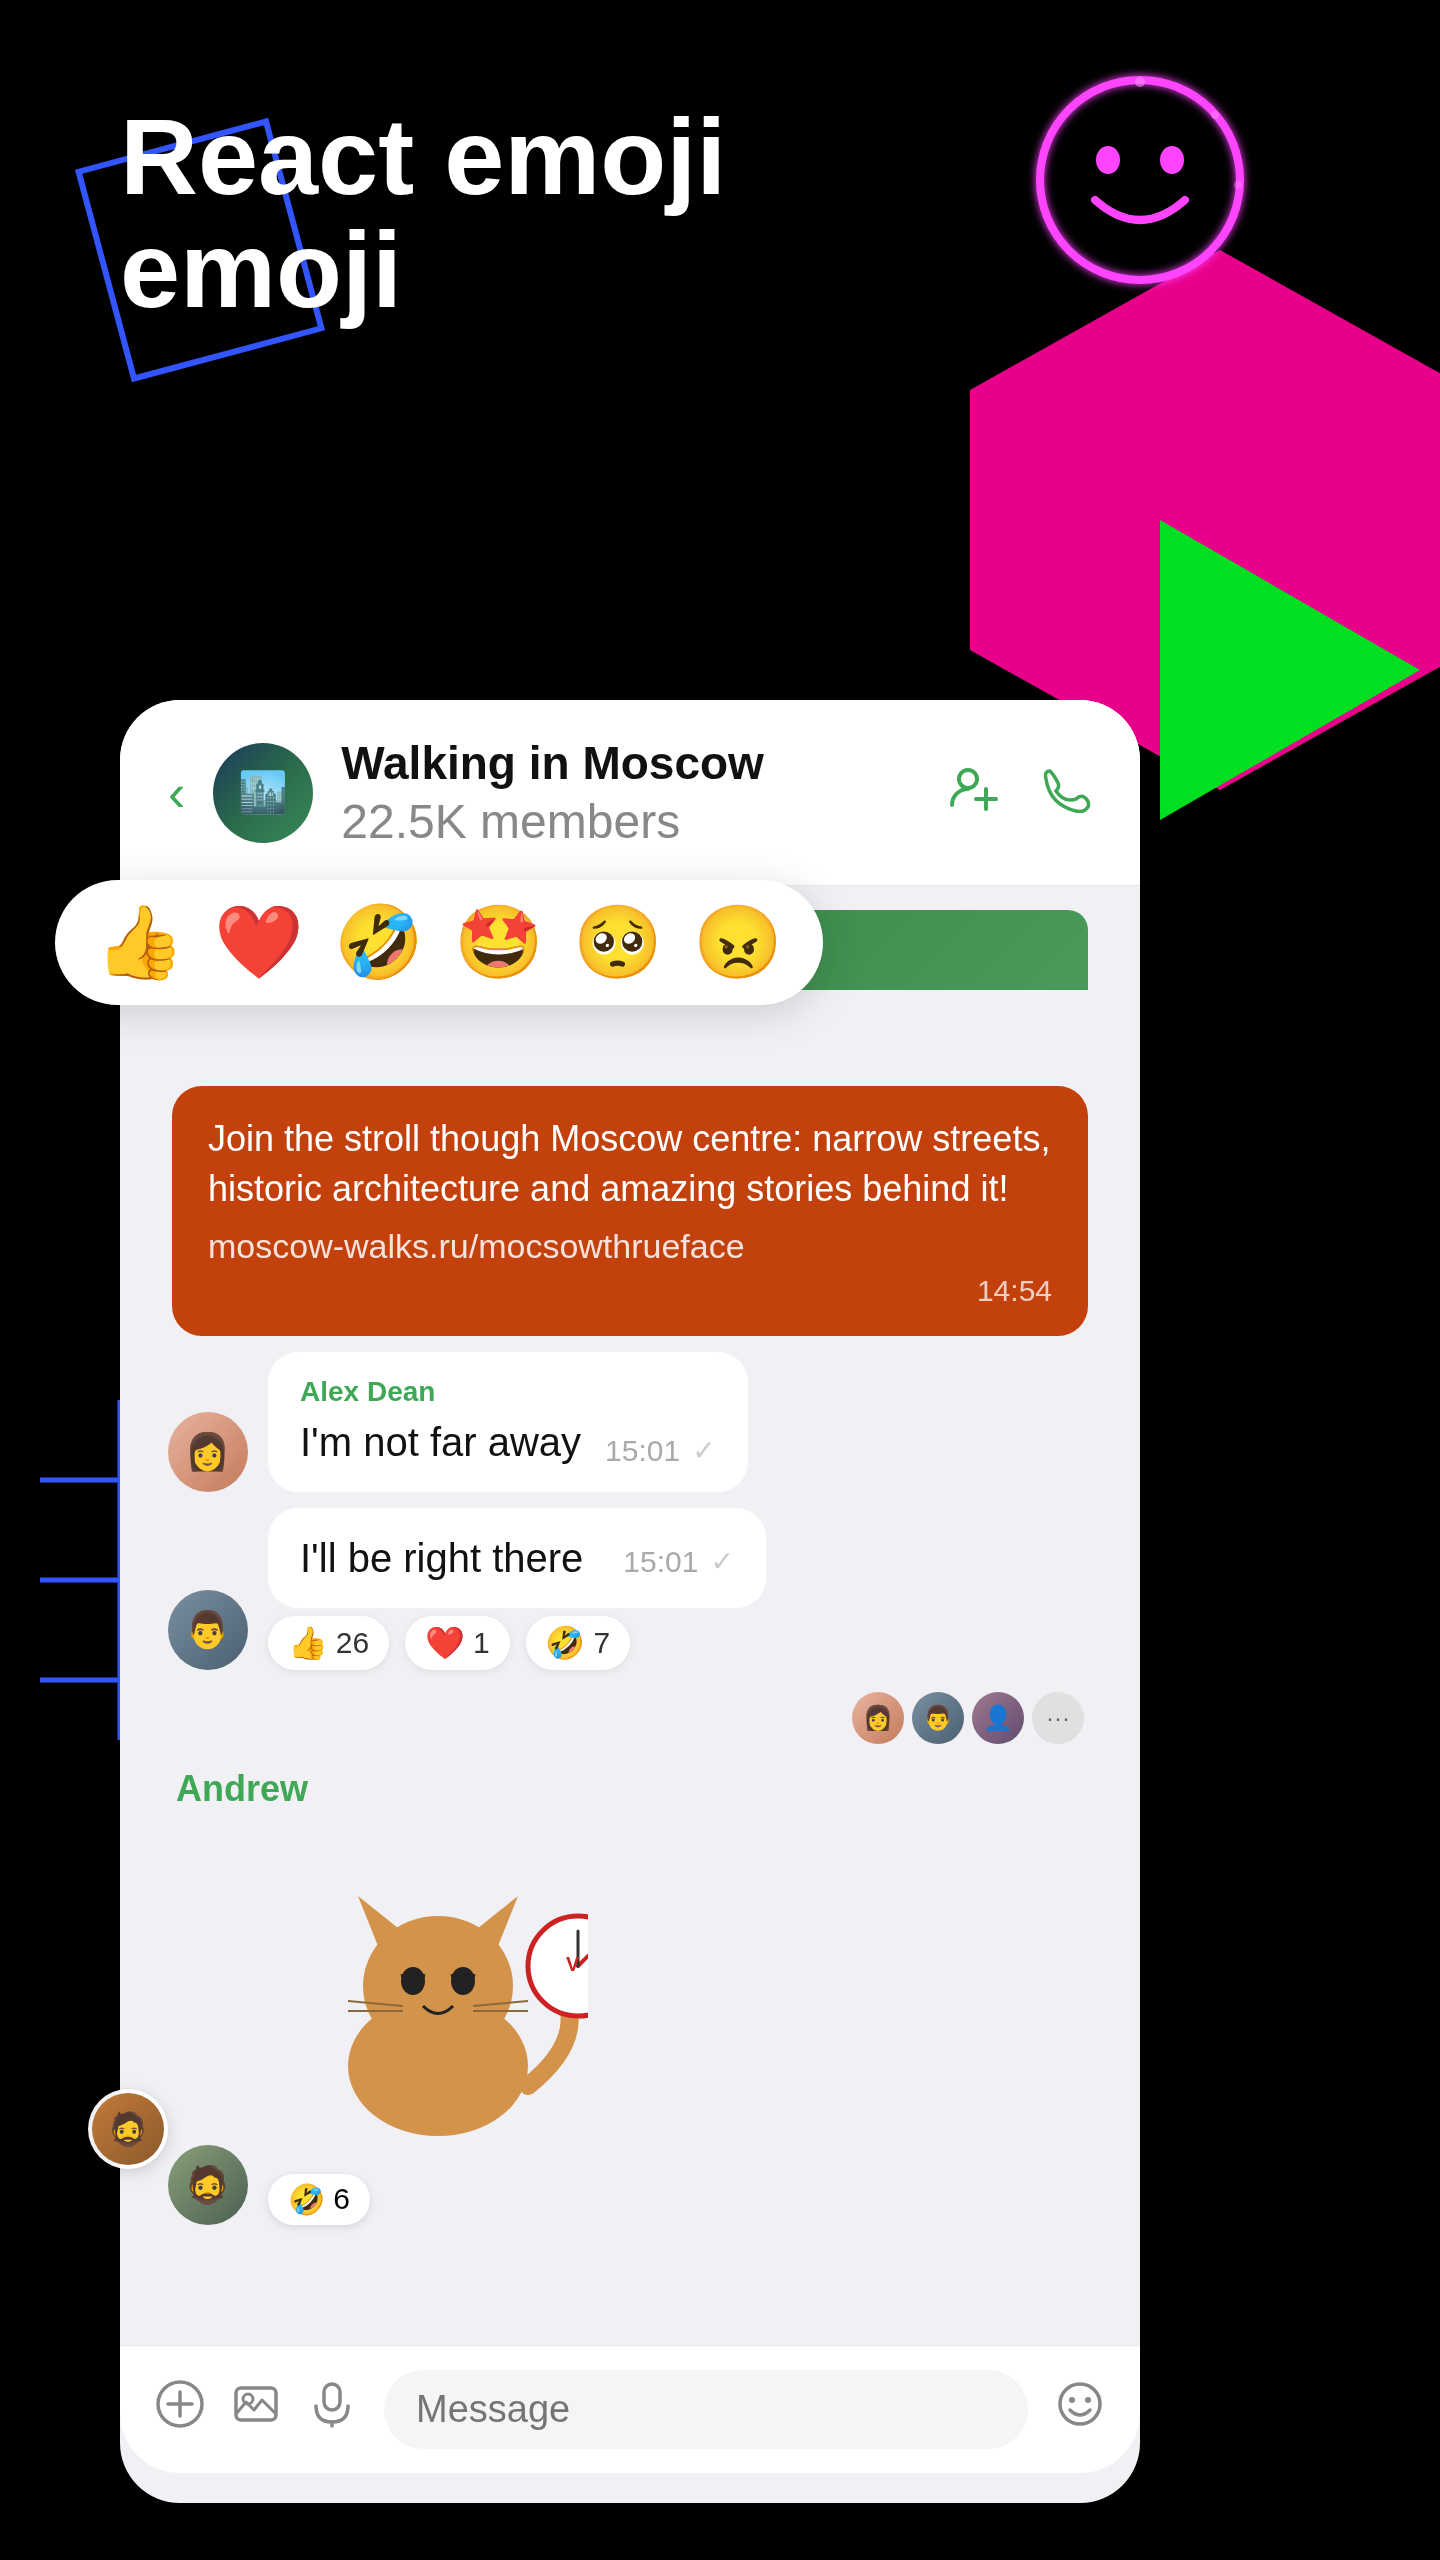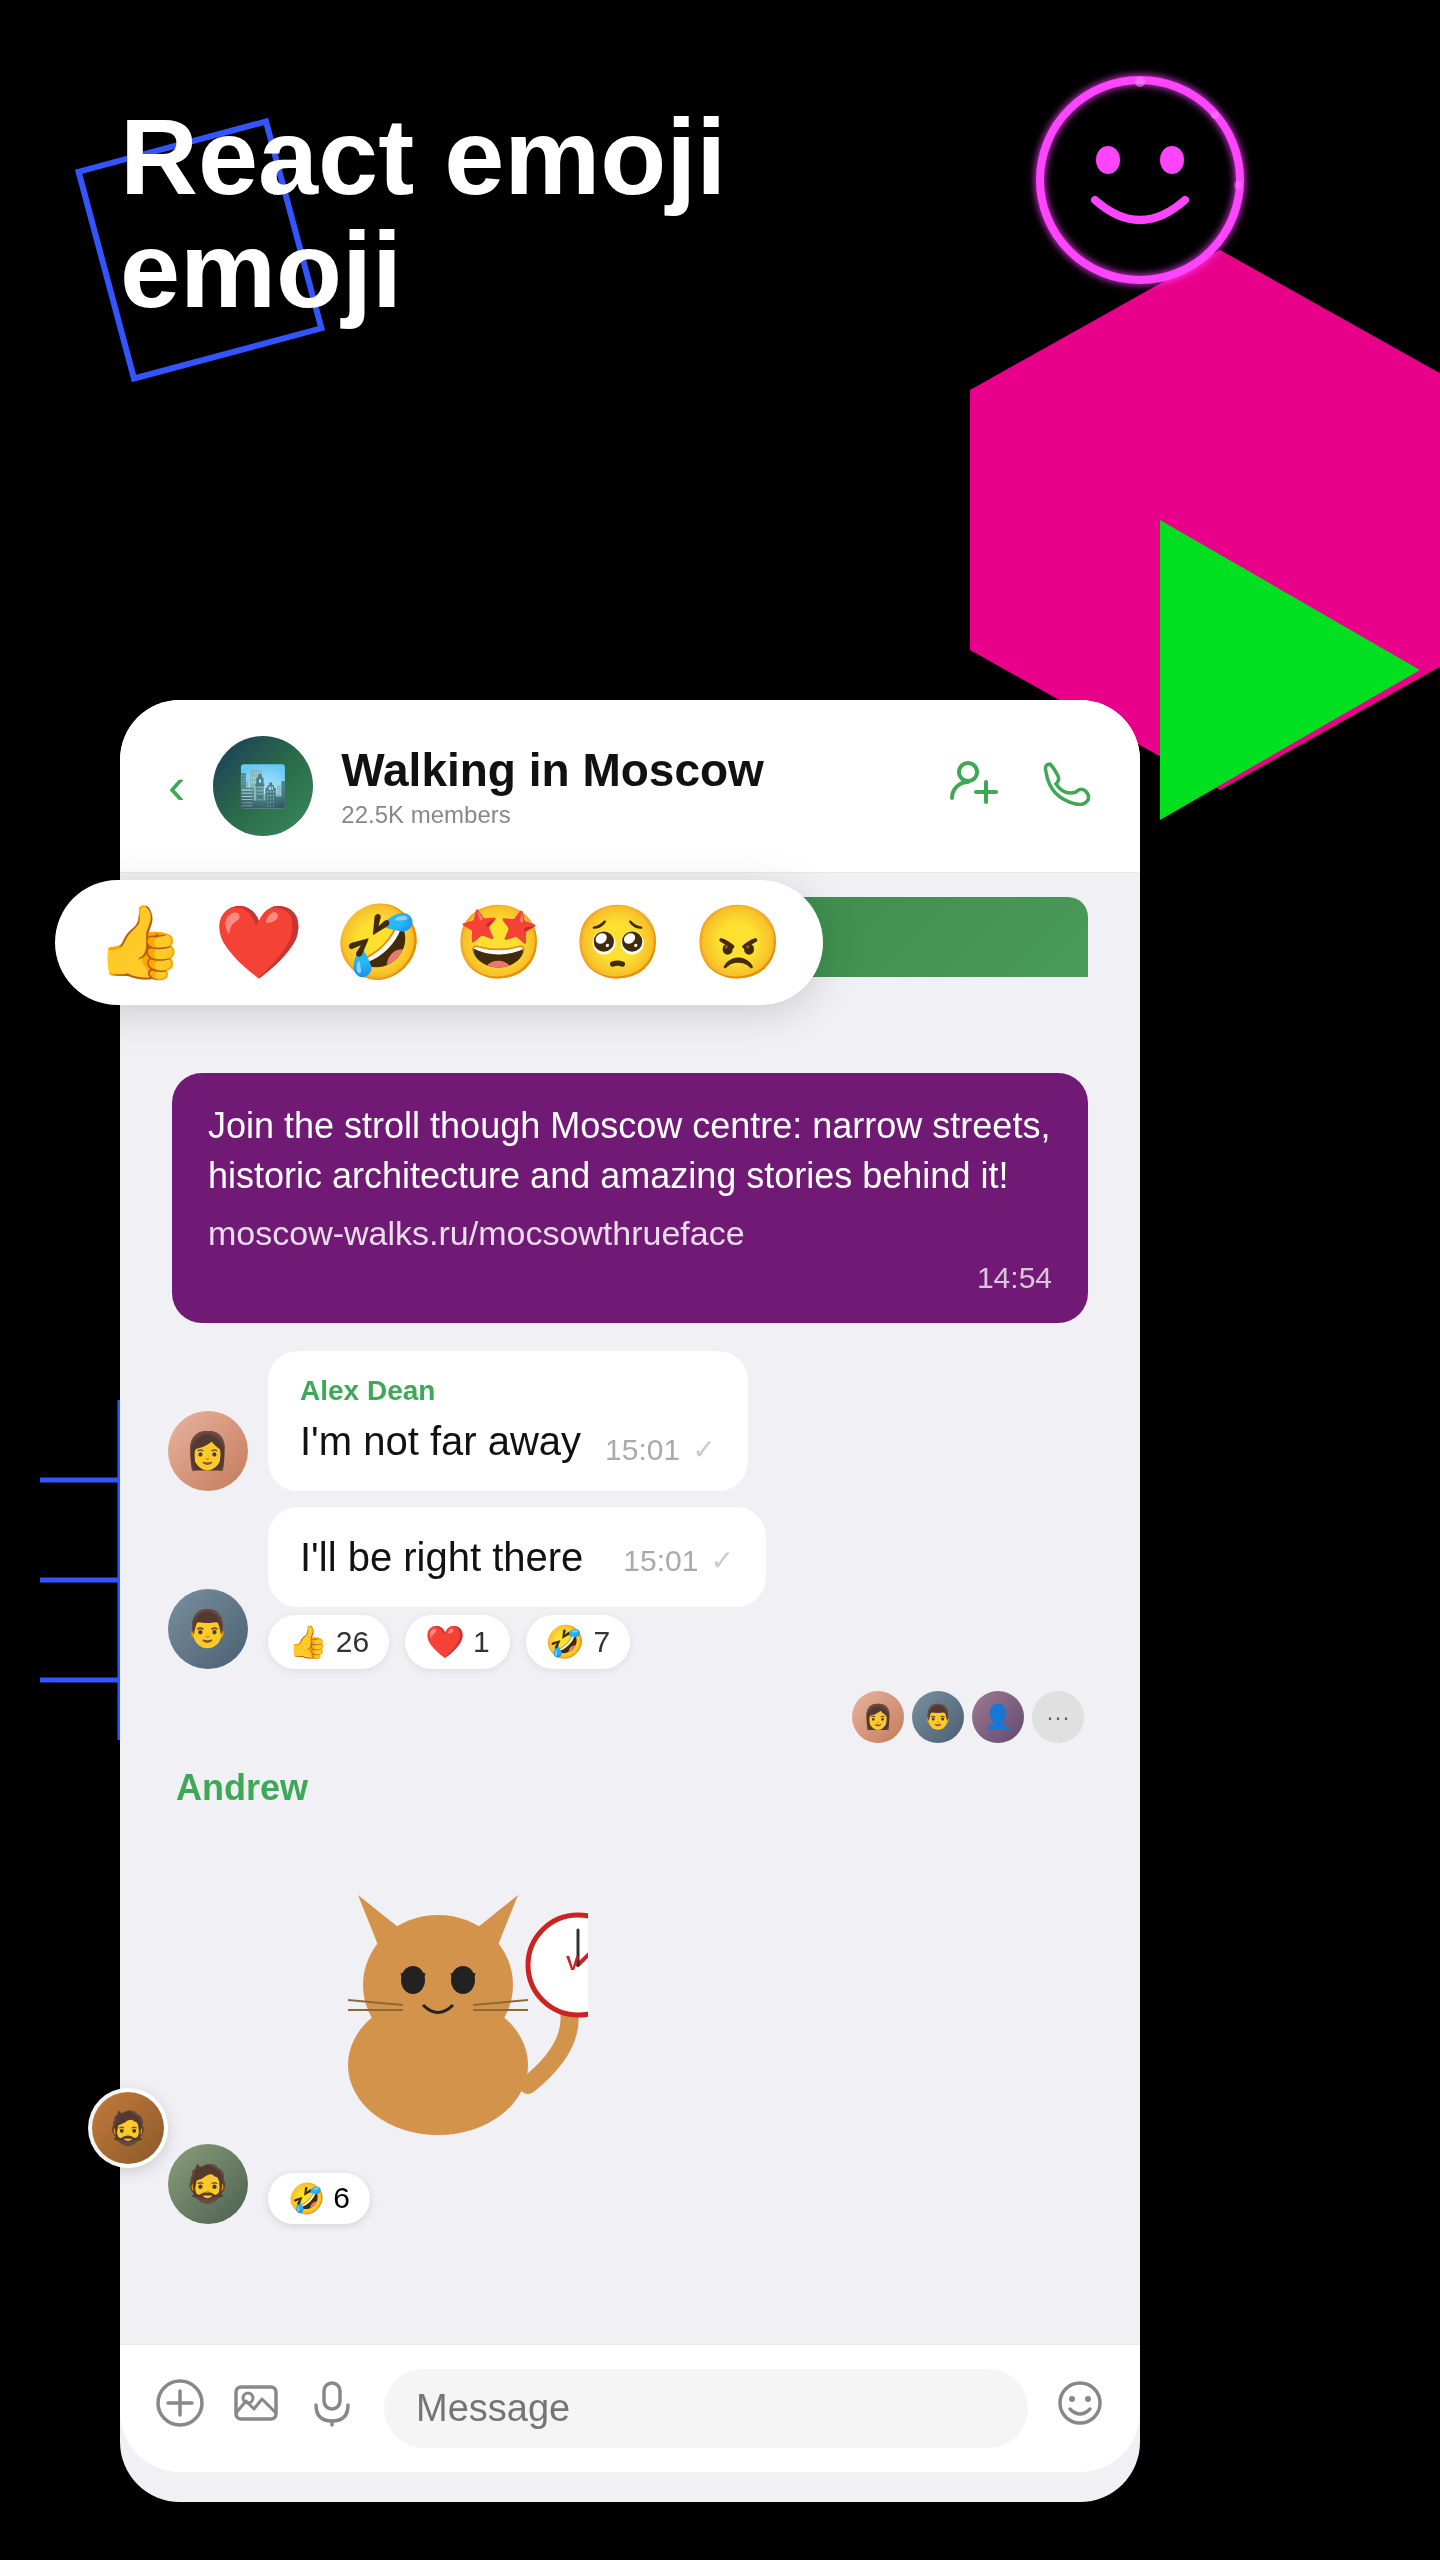--- a/index.html
+++ b/index.html
@@ -112,21 +112,21 @@
       flex: 1;
     }
 
     .chat-title {
       font-size: 46px;
       font-weight: 700;
       color: #111;
     }
 
     .chat-subtitle {
-      font-size: 24px;
+      font-size: 48px;
       color: #888;
       margin-top: 4px;
     }
 
     .chat-actions {
       display: flex;
       gap: 40px;
       align-items: center;
     }
 
@@ -158,24 +158,24 @@
       box-shadow: 0 8px 40px rgba(0,0,0,0.15);
     }
 
     .emoji-item {
       font-size: 72px;
       cursor: pointer;
     }
 
     
     .msg-green {
-      background: #701a75;
+      background: #c2410c;
       border-radius: 30px;
       padding: 28px 36px;
-      margin: 12px 20px;
+      margin: 0 20px;
       margin-top: 80px;
     }
 
     .msg-green-text {
       color: #fff;
       font-size: 36px;
       line-height: 1.4;
     }
 
     .msg-green-link {

